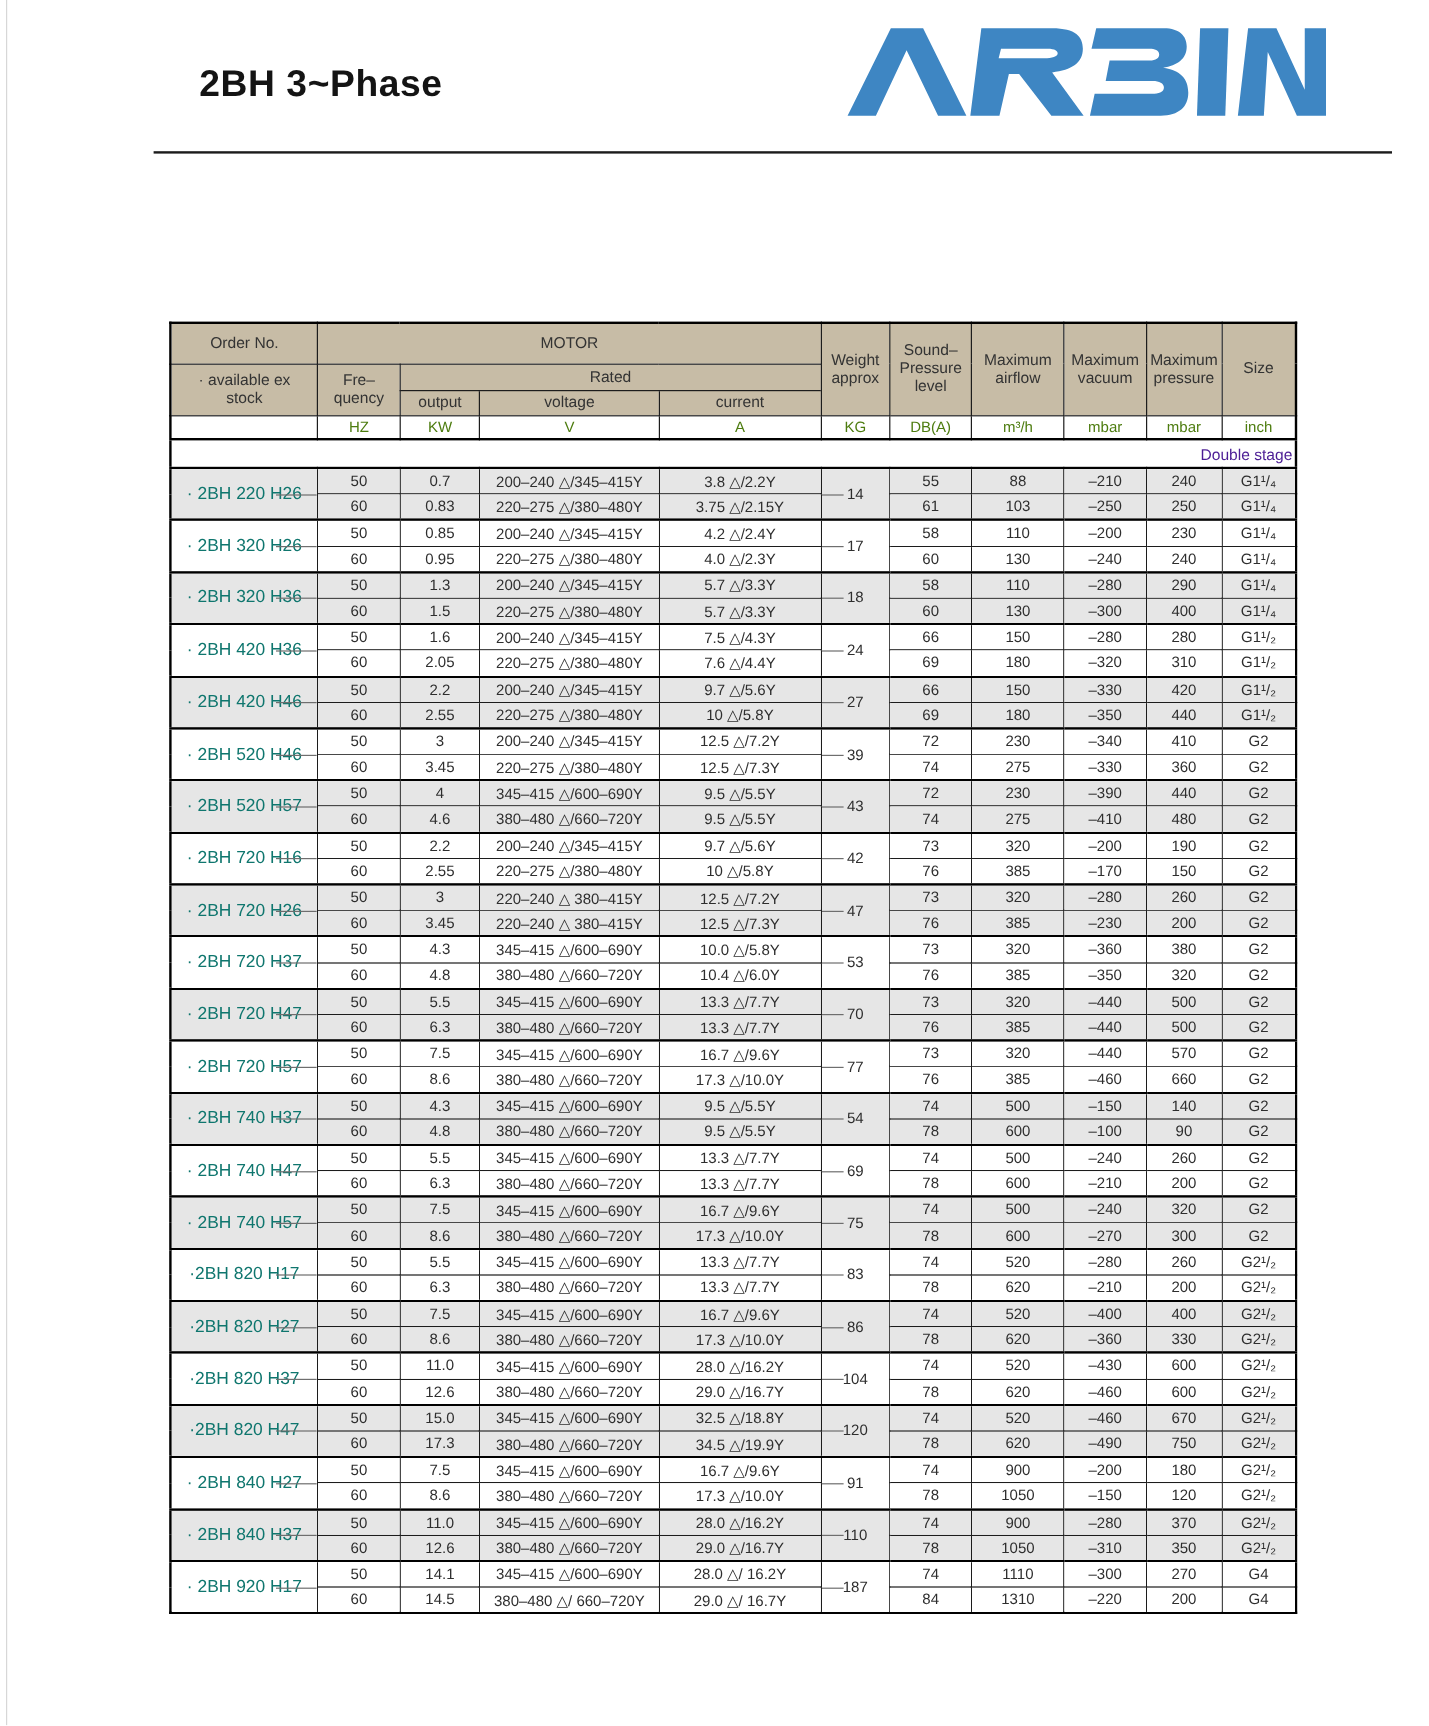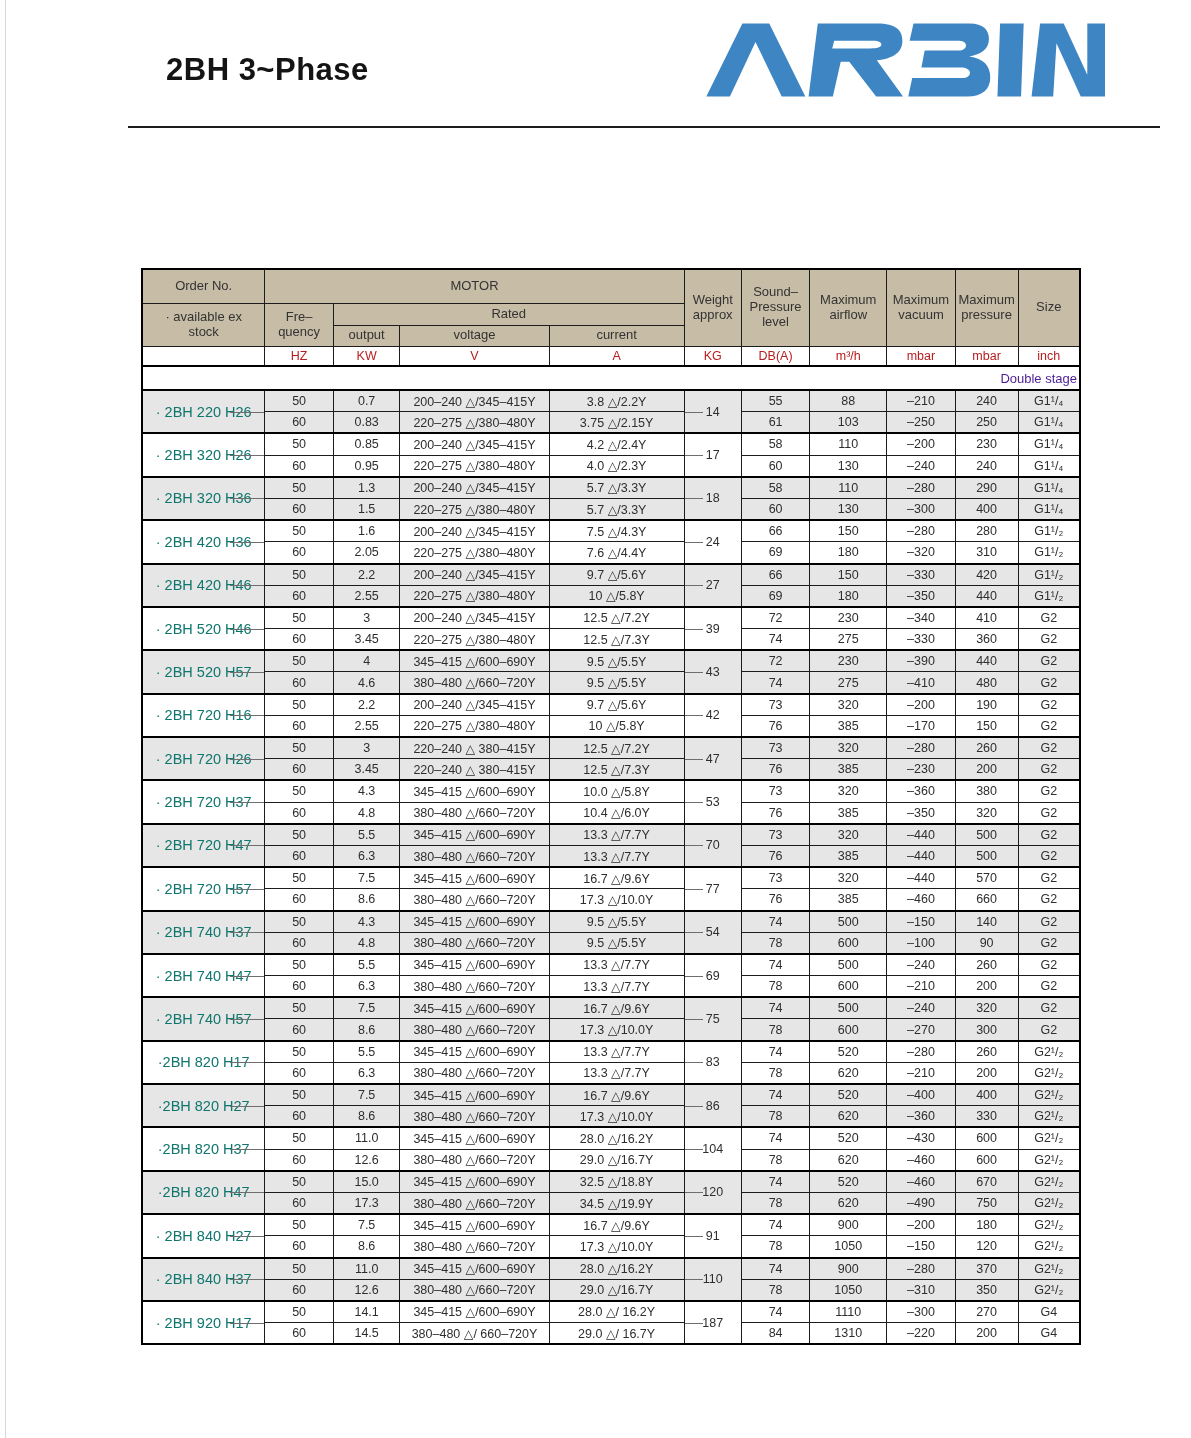--- a/index.html
+++ b/index.html
@@ -31,21 +31,21 @@
     overflow:hidden;
   }
   thead th {
     background:#c7bca6; font-weight:normal; font-size:13px; color:#333; line-height:1.15;
   }
   .pre-line { white-space:pre-line; }
   tr.h1 { height:34px; }
   tr.h2 { height:22px; }
   tr.h3 { height:21px; }
   tr.units { height:20px; }
-  tr.units td { background:#fff; font-size:12.5px; color:#b91c1c; }
+  tr.units td { background:#fff; font-size:12.5px; color:#4d7c0f; }
   tr.stage { height:24px; }
   tr.stage td { background:#fff; font-size:13px; color:#4c1d95; border-top:2px solid #000; border-bottom:2px solid #000;text-align:right; }
 
   tbody tr { height:21.7px; }
   tbody td { font-size:12.5px; color:#2e2e2e; background:#ffffff; position:relative; }
   tbody tr.shaded td { background:#e6e6e6; }
   tbody tr.group-start td { border-top:2px solid #000; }
   tbody tr.group-second td { border-top:1px solid #6e6e6e; }
   td.order-cell { font-size:14.5px; color:#0f766e; }
   td.order-cell::after {

